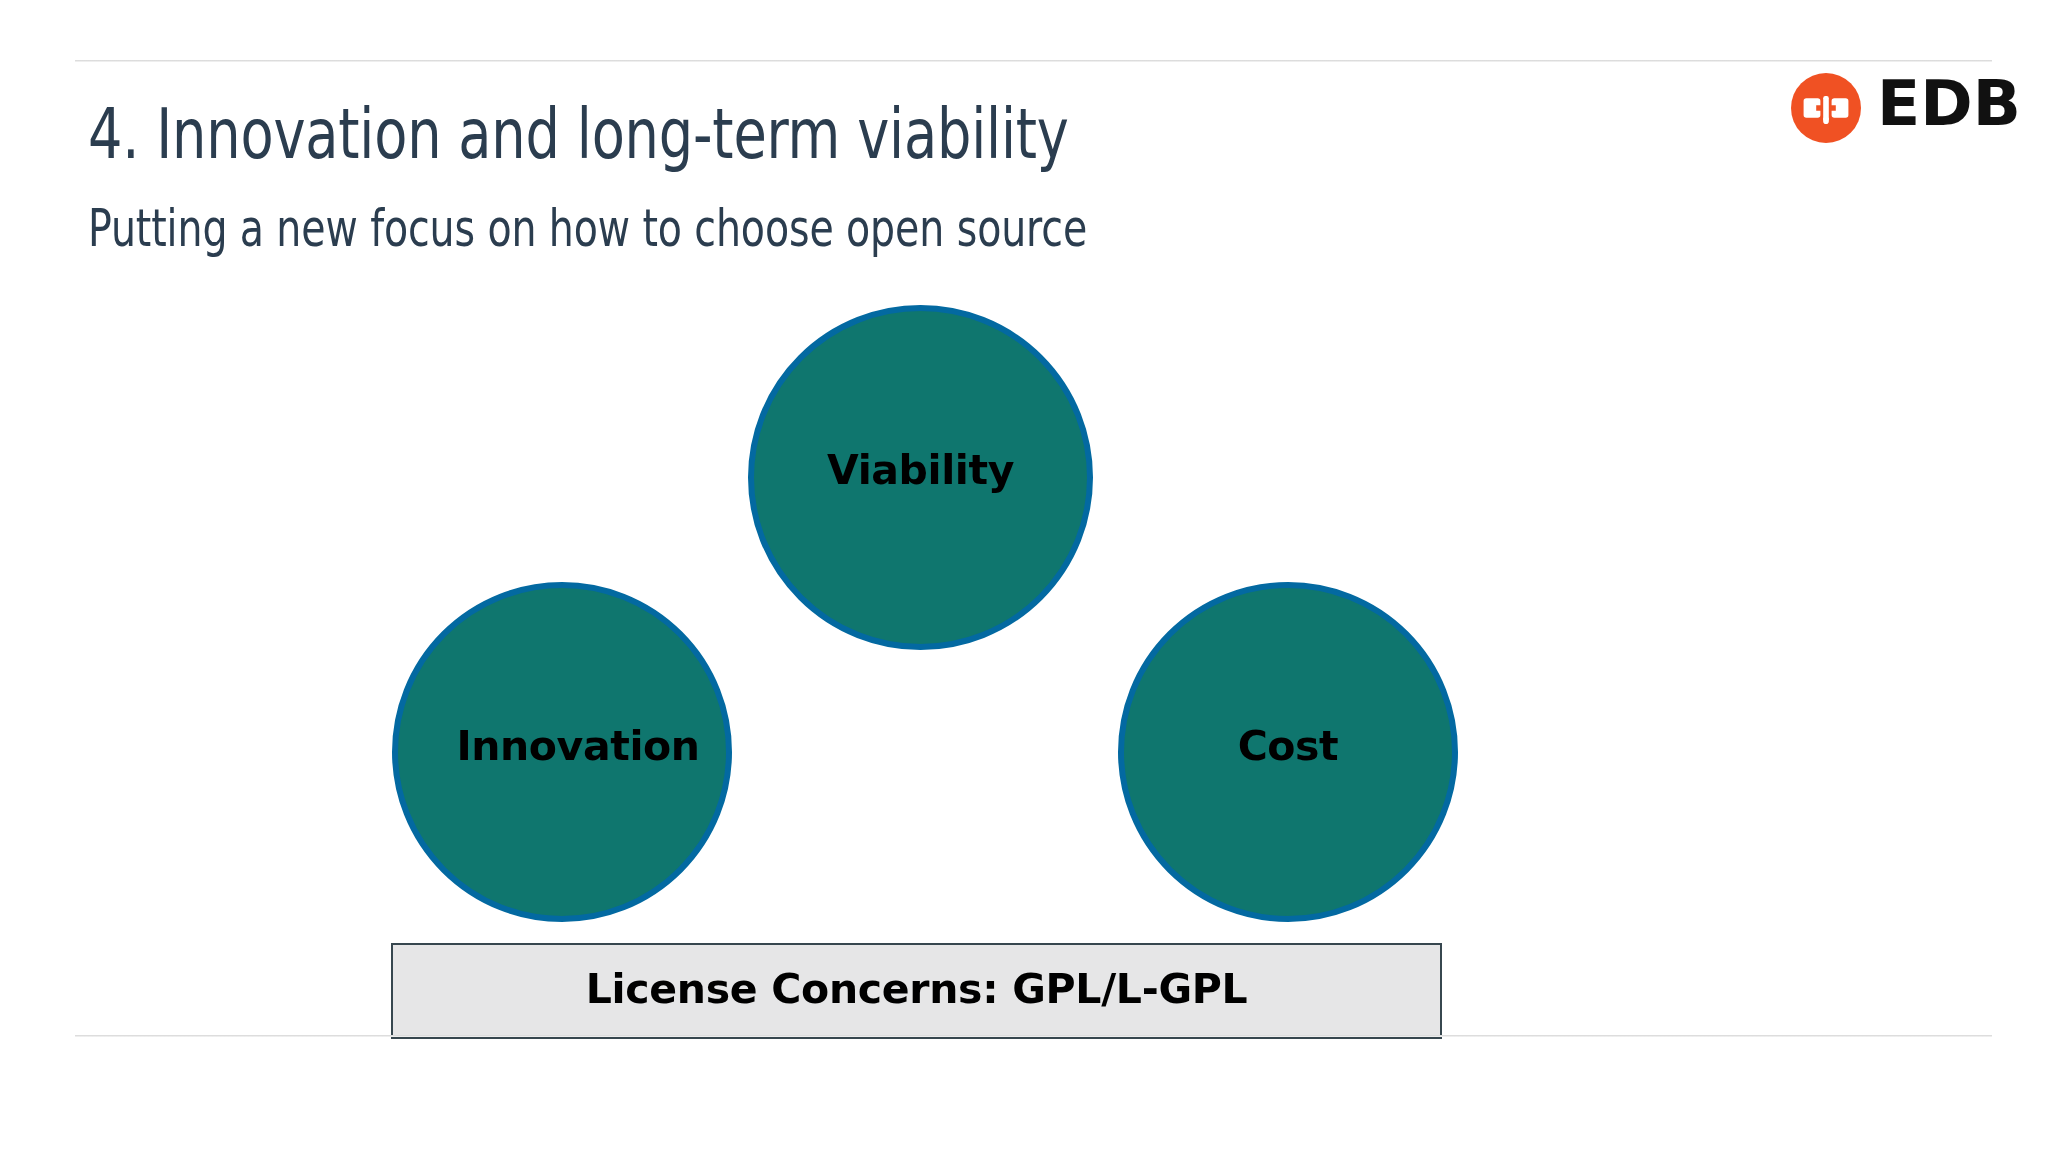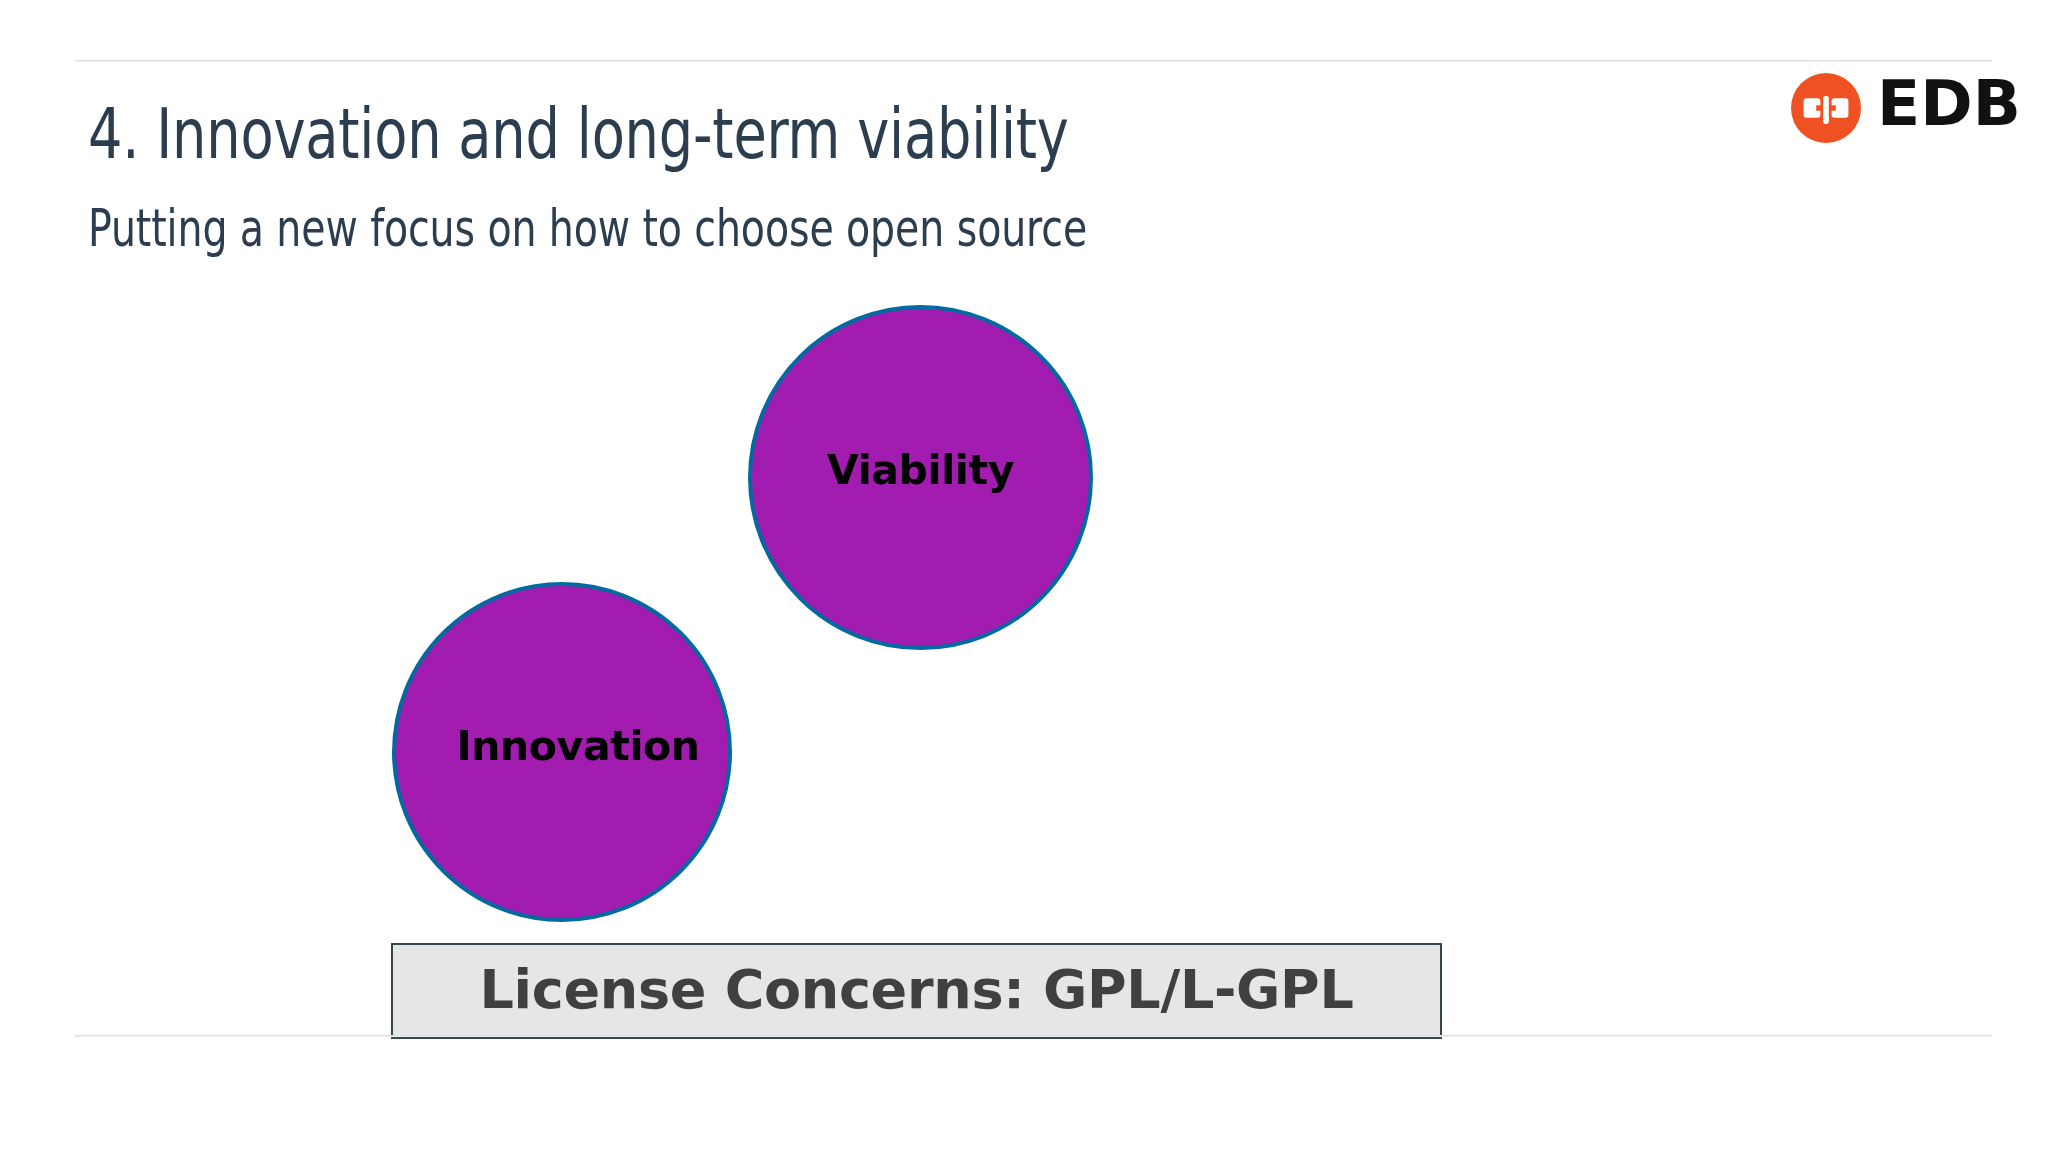--- a/index.html
+++ b/index.html
@@ -98,22 +98,22 @@
   .diagram {
     position: absolute;
     left: 0;
     top: 0;
     width: 2048px;
     height: 1152px;
   }
   .node-circle {
     position: absolute;
     border-radius: 50%;
-    background: #a21caf;
-    border: 4px solid #0369a1;
+    background: #0f766e;
+    border: 6px solid #0369a1;
     box-sizing: border-box;
     display: flex;
     align-items: center;
     justify-content: center;
     text-align: right;
   }
   .node-circle .node-label {
     font-family: "DejaVu Sans", "Liberation Sans", sans-serif;
     font-size: 41px;
     font-weight: 700;
@@ -161,23 +161,23 @@
     height: 96px;
     background: #e6e6e7;
     border: 2px solid #37474f;
     box-sizing: border-box;
     display: flex;
     align-items: center;
     justify-content: center;
   }
   .license-bar .bar-label {
     font-family: "DejaVu Sans", "Liberation Sans", sans-serif;
-    font-size: 54px;
+    font-size: 41px;
     font-weight: 700;
-    color: #404040;
+    color: #000000;
     white-space: nowrap;
     letter-spacing: -0.3px;
     transform: translateY(-2px);
   }
 </style>
 </head>
 <body>
 
 <div class="slide">
 
@@ -201,20 +201,23 @@
   <div class="diagram">
 
     <div class="node-circle circle-viability">
       <span class="node-label">Viability</span>
     </div>
 
     <div class="node-circle circle-innovation">
       <span class="node-label">Innovation</span>
     </div>
 
+    <div class="node-circle circle-cost">
+      <span class="node-label">Cost</span>
+    </div>
 
     <div class="license-bar">
       <span class="bar-label">License Concerns: GPL/L-GPL</span>
     </div>
 
   </div>
 
   <div class="rule rule-bottom"></div>
 
 </div>

